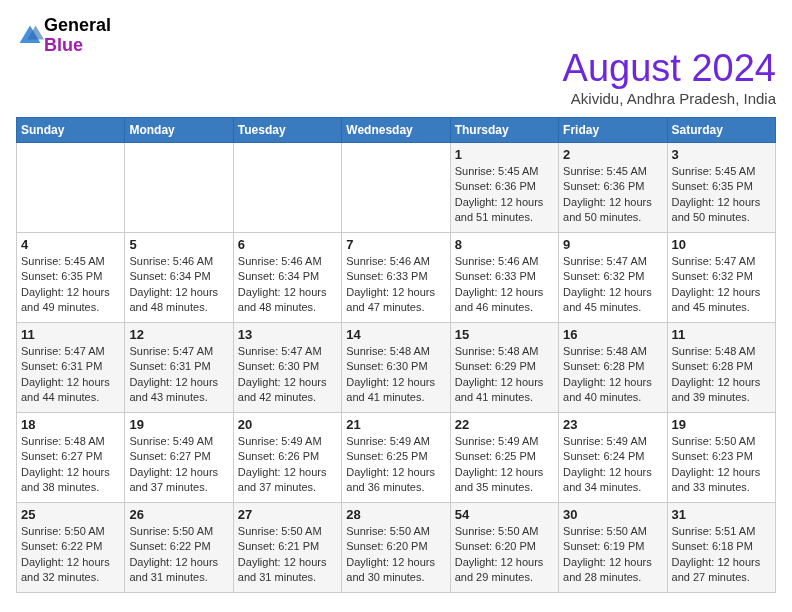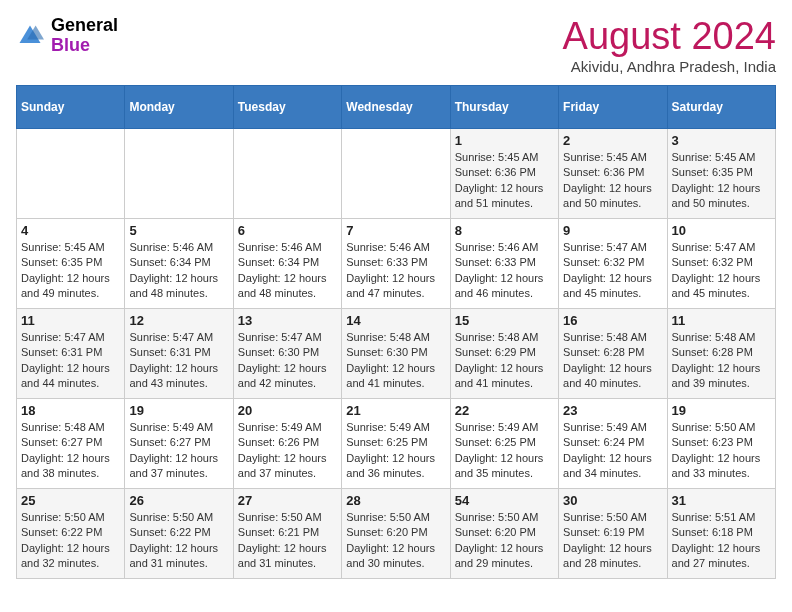--- a/index.html
+++ b/index.html
@@ -12,59 +12,60 @@
     }
     .header-area {
       display: flex;
       justify-content: space-between;
       align-items: flex-start;
       margin-bottom: 10px;
     }
     .logo {
       display: flex;
       align-items: center;
-      gap: 7px;
+      gap: 0;
     }
     .logo-text {
       font-size: 18px;
       font-weight: bold;
       line-height: 1.1;
       color: #000;
     }
     .logo-text span {
       color: #a21caf;
     }
     .logo-icon {
       width: 28px;
       height: 28px;
     }
     .title-area {
       text-align: right;
     }
     .calendar-title {
       font-size: 38px;
       font-weight: normal;
-      color: #be185d;
+      color: #6d28d9;
       line-height: 1.1;
+      margin-top: 32px;
     }
     .calendar-subtitle {
       font-size: 15px;
       color: #444;
     }
     table {
       width: 100%;
       border-collapse: collapse;
       table-layout: fixed;
     }
     thead th {
       background-color: #3a7abf;
       color: #fff;
       font-size: 12px;
       font-weight: bold;
-      padding: 14px 4px;
+      padding: 5px 4px;
       text-align: left;
       border: 1px solid #2a6aaf;
     }
     tbody td {
       vertical-align: top;
       border: 1px solid #ccc;
       padding: 4px 4px;
       font-size: 9.5px;
       color: #222;
       height: 90px;

